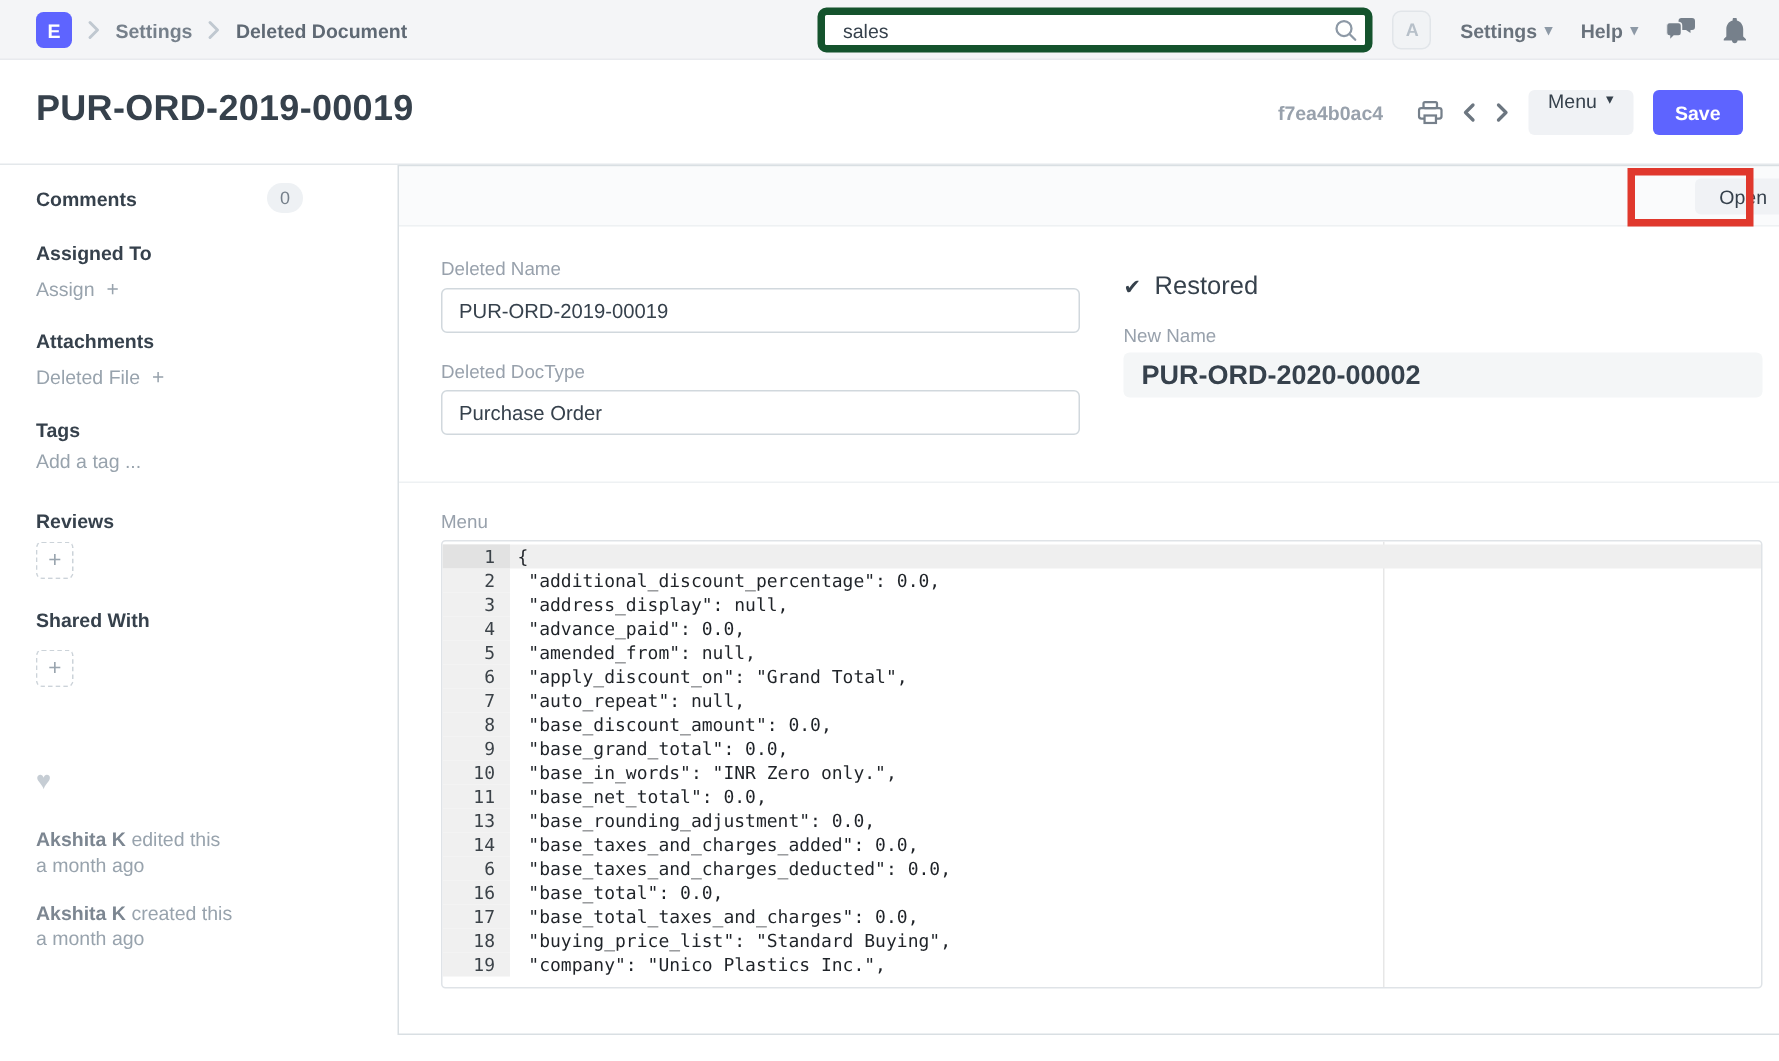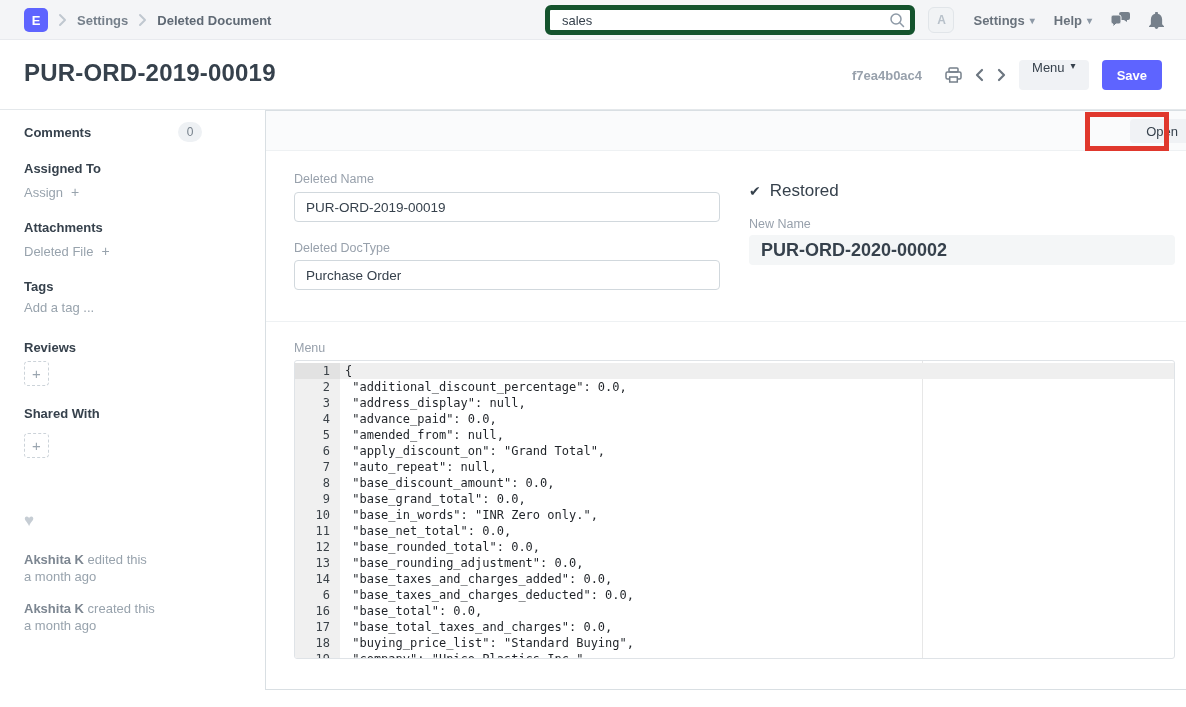--- a/index.html
+++ b/index.html
@@ -304,24 +304,20 @@
             </div>
           <div class="ace-row">
               <span class="gut">10</span>
               <span class="code"> "base_in_words": "INR Zero only.",</span>
             </div>
           <div class="ace-row">
               <span class="gut">11</span>
               <span class="code"> "base_net_total": 0.0,</span>
             </div>
           <div class="ace-row">
-              <span class="gut">12</span>
-              <span class="code"> "base_rounded_total": 0.0,</span>
-            </div>
-          <div class="ace-row">
               <span class="gut">13</span>
               <span class="code"> "base_rounding_adjustment": 0.0,</span>
             </div>
           <div class="ace-row">
               <span class="gut">14</span>
               <span class="code"> "base_taxes_and_charges_added": 0.0,</span>
             </div>
           <div class="ace-row">
               <span class="gut">6</span>
               <span class="code"> "base_taxes_and_charges_deducted": 0.0,</span>

